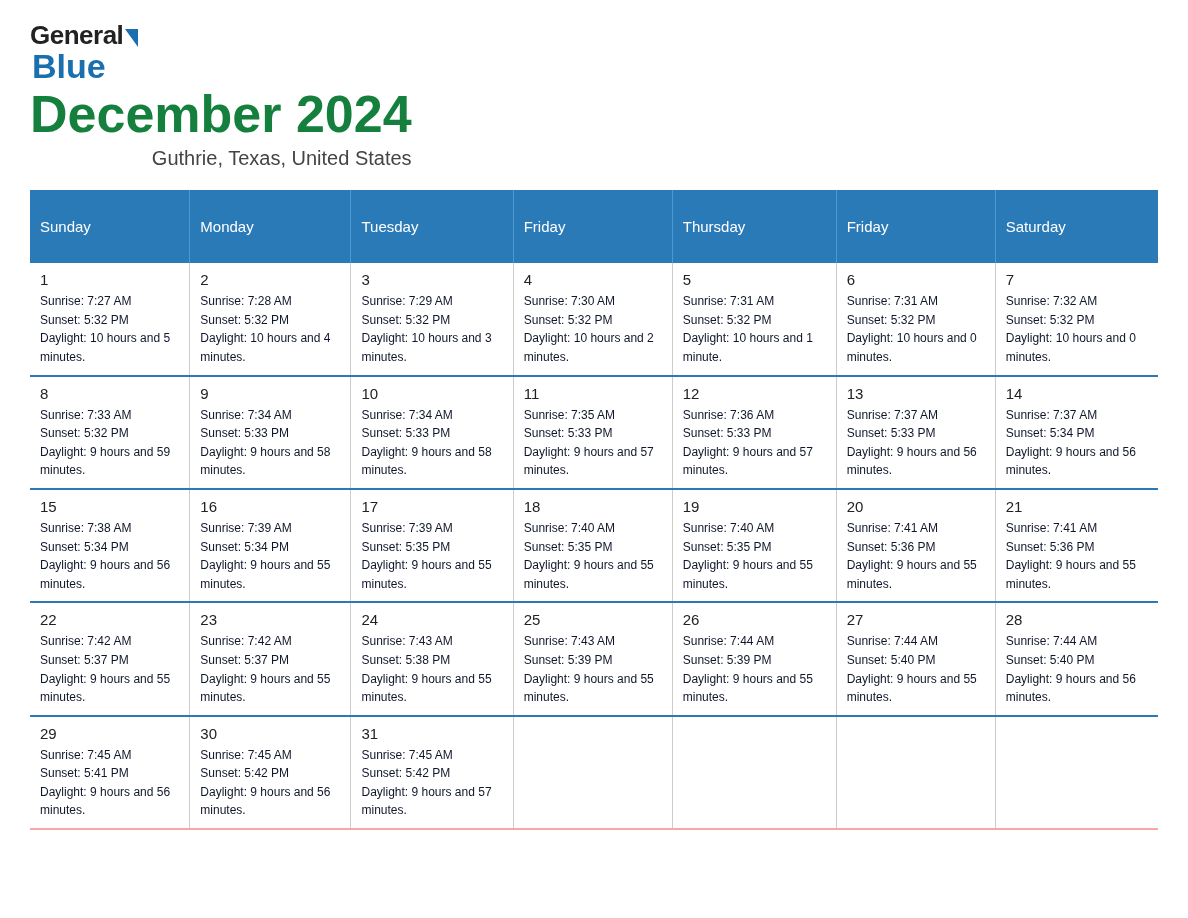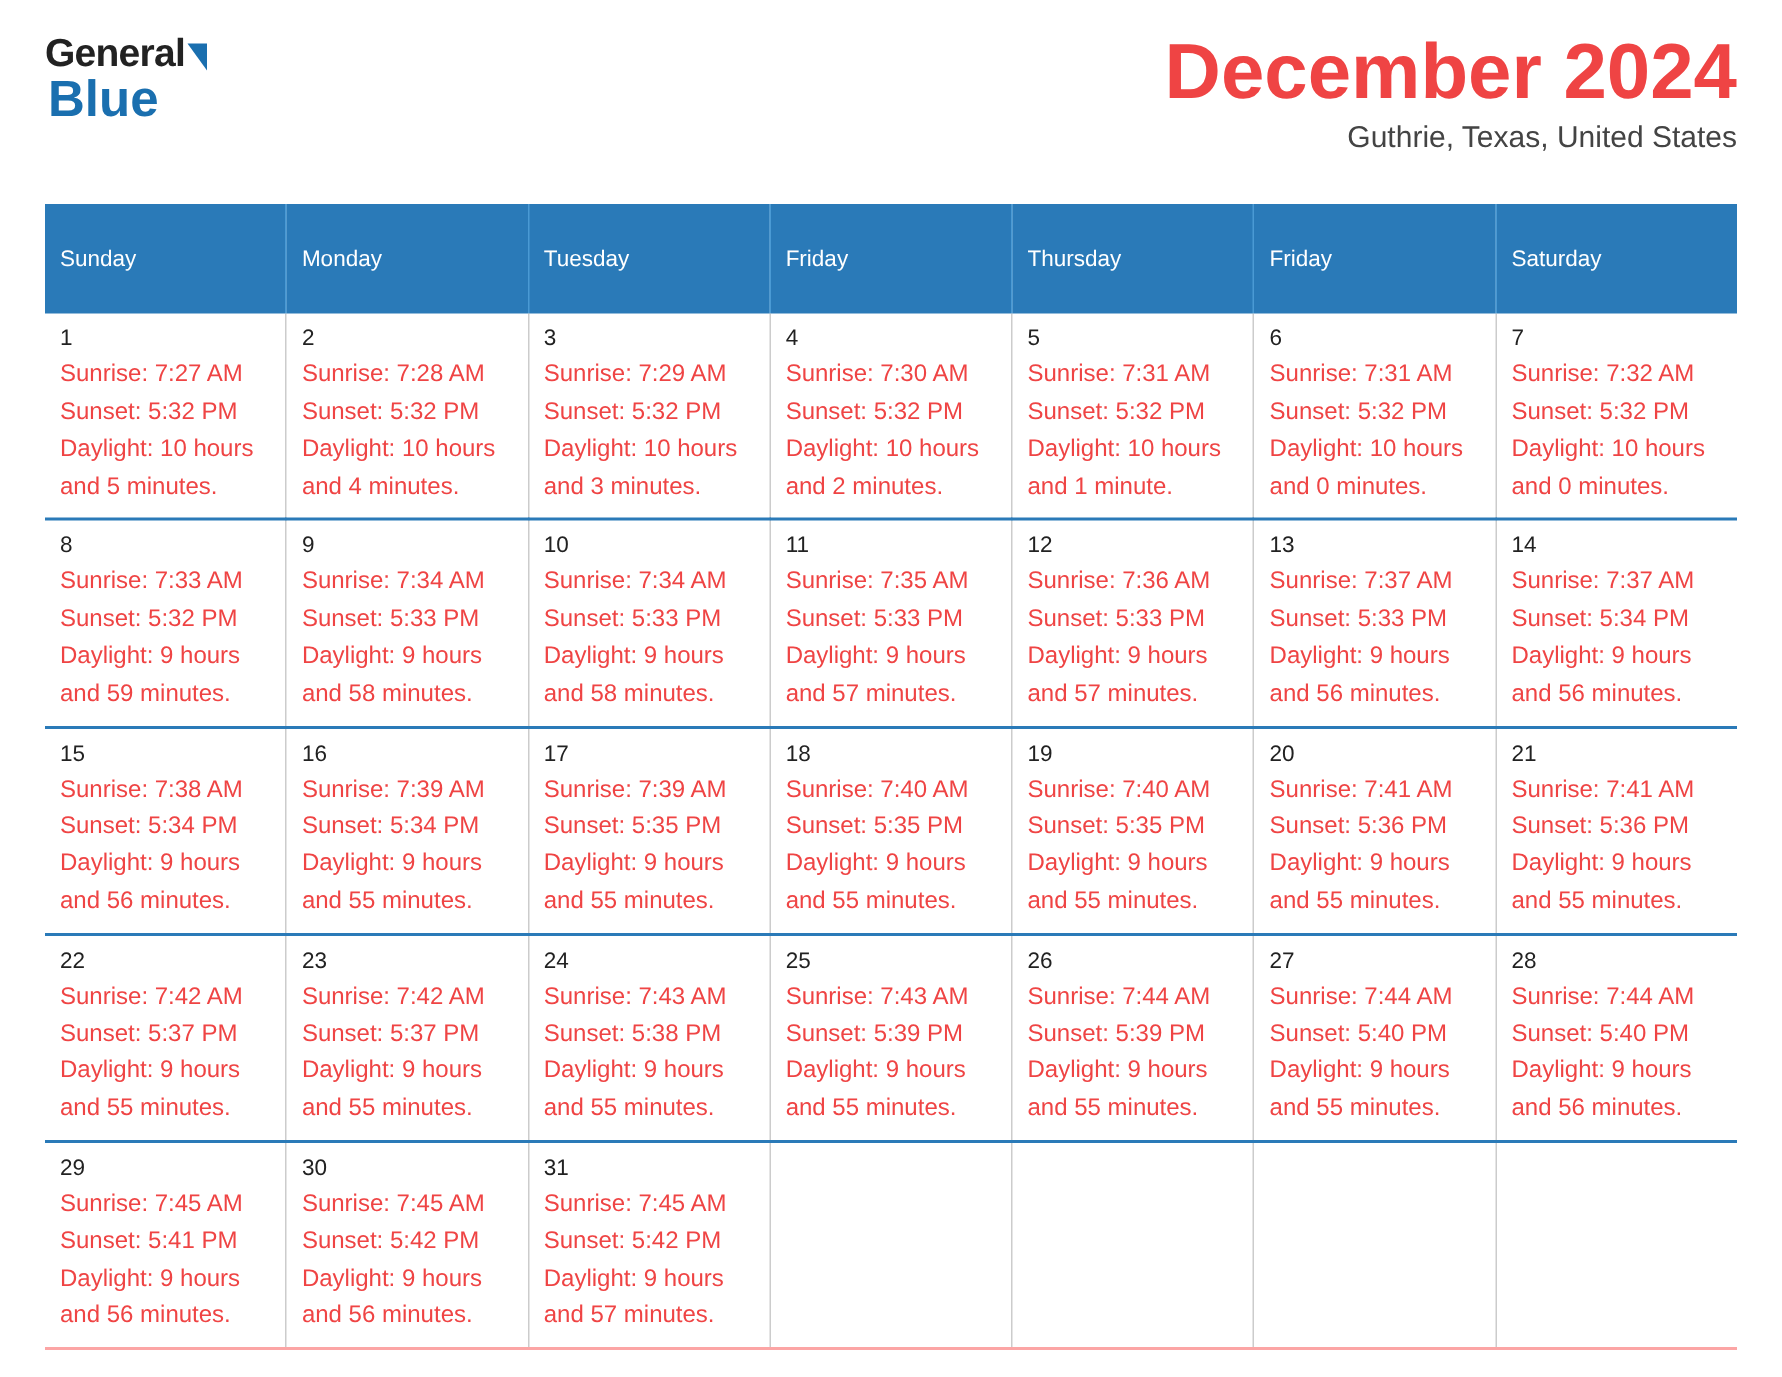--- a/index.html
+++ b/index.html
@@ -6,23 +6,24 @@
     body {
       font-family: Arial, Helvetica, sans-serif;
       background: #fff;
       color: #222;
       width: 1188px;
       min-height: 918px;
       padding: 20px 30px;
     }
     .header {
       display: flex;
-      justify-content: space-between;
+      justify-content: flex-start;
       align-items: flex-start;
-      margin-bottom: 32px;
+      margin-bottom: 20px;
+      flex-direction: column;
     }
     .logo {
       display: flex;
       flex-direction: column;
       align-items: flex-start;
     }
     .logo-top {
       display: flex;
       align-items: center;
     }
@@ -47,21 +48,21 @@
       color: #1a6faf;
       margin-top: -4px;
       margin-left: 2px;
     }
     .title-section {
       text-align: right;
     }
     .month-title {
       font-size: 52px;
       font-weight: bold;
-      color: #ef4444;
+      color: #15803d;
       line-height: 1.1;
     }
     .location {
       font-size: 20px;
       color: #444;
       margin-top: 4px;
     }
     table {
       width: 100%;
       border-collapse: collapse;
@@ -96,22 +97,22 @@
       border-right: none;
     }
     .day-num {
       font-size: 15px;
       font-weight: normal;
       color: #222;
       display: block;
       margin-bottom: 4px;
     }
     .day-info {
-      font-size: 16px;
-      color: #ef4444;
+      font-size: 12px;
+      color: #0f172a;
       line-height: 1.55;
     }
     tbody tr:last-child {
       border-bottom: 2px solid #fca5a5;
     }
     tbody tr td.empty {
       background: #fff;
     }
   </style>
 </head>

